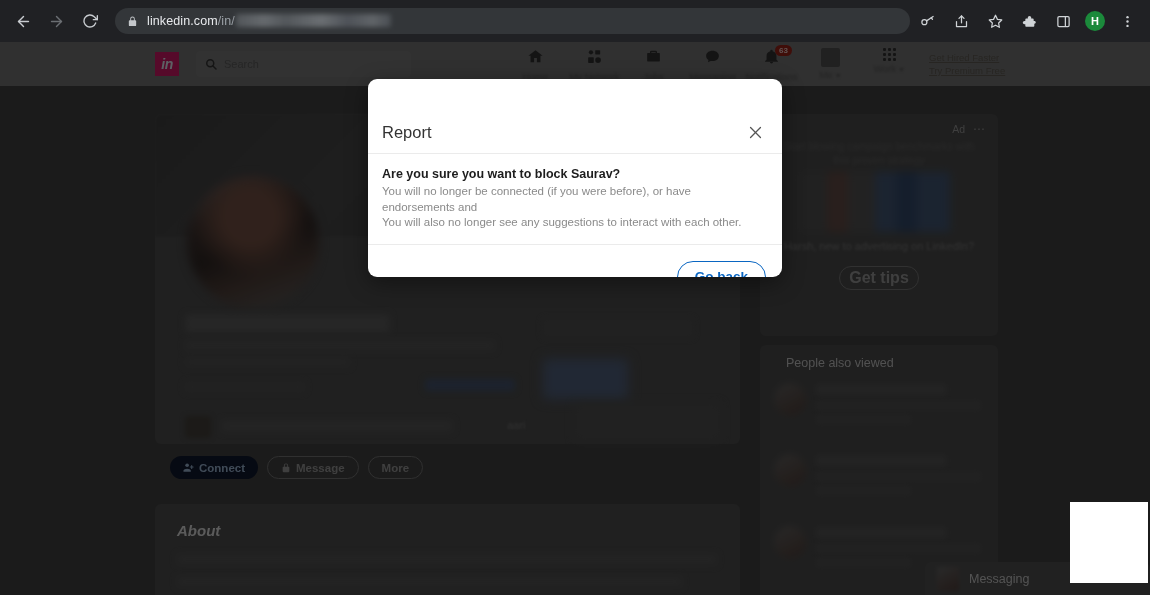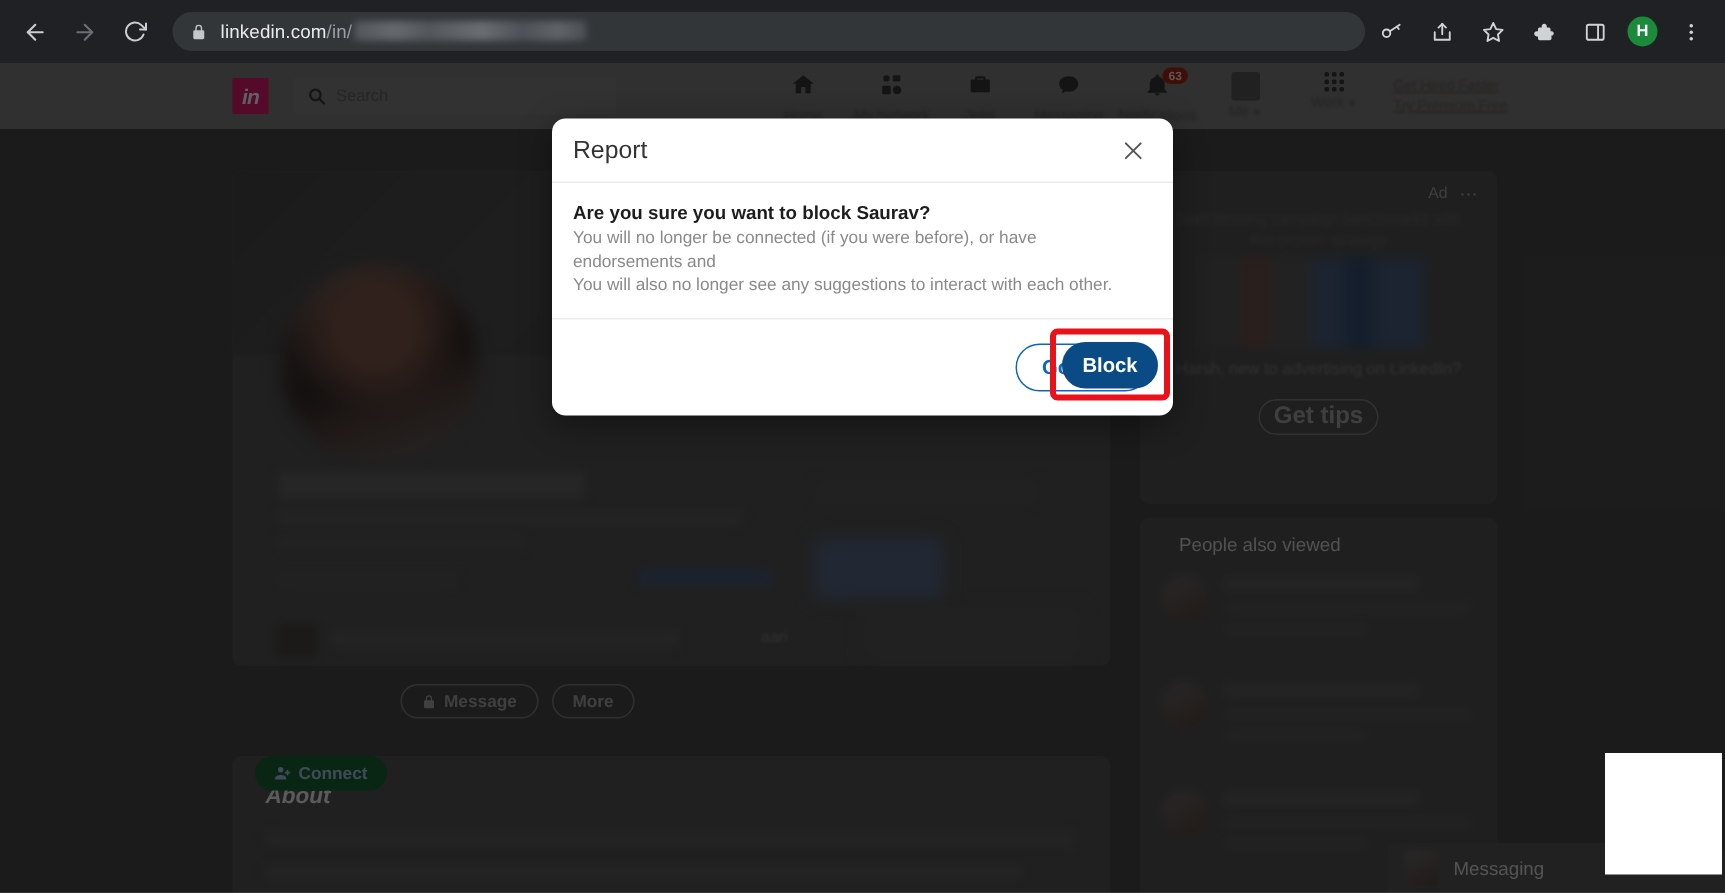--- a/index.html
+++ b/index.html
@@ -265,23 +265,22 @@
     height: 23px;
     border-radius: 14px;
     display: flex;
     align-items: center;
     padding: 0 13px;
     font-size: 11.5px;
     font-weight: bold;
     box-sizing: border-box;
   }
   .pill.primary {
-    background: #14532d;
+    background: #0f172a;
     color: #8ea6c2;
-    margin-top: 48px;
   }
   .pill.outline {
     border: 1.3px solid #6a6a6a;
     color: #8d8d8d;
     background: transparent;
   }
   .pill .micon { margin-right: 5px; display: flex; }
 
   .about-card {
     position: absolute;
@@ -435,20 +434,21 @@
     box-shadow: 0 6px 22px rgba(0,0,0,.4);
     overflow: hidden;
   }
   .modal-header {
     height: 43px;
     border-bottom: 1px solid #ebebeb;
     display: flex;
     align-items: center;
     padding: 0 16px 0 14px;
     box-sizing: border-box;
+    margin-top: 32px;
   }
   .modal-title {
     font-size: 16.5px;
     color: #333333;
   }
   .modal-close {
     margin-left: auto;
     color: #555;
     width: 22px; height: 22px;
     display: flex; align-items: center; justify-content: center;
@@ -787,18 +787,15 @@
       <div class="modal-body">
         <p class="modal-q">Are you sure you want to block Saurav?</p>
         <p class="modal-p">You will no longer be connected (if you were before), or have endorsements and</p>
         <p class="modal-p">You will also no longer see any suggestions to interact with each other.</p>
       </div>
       <div class="modal-footer">
         <div class="btn-goback">Go back</div>
       </div>
     </div>
 
-    <div class="block-wrap">
-      <div class="btn-block">Block</div>
-    </div>
   </div>
 
 </div>
 
 </body></html>

